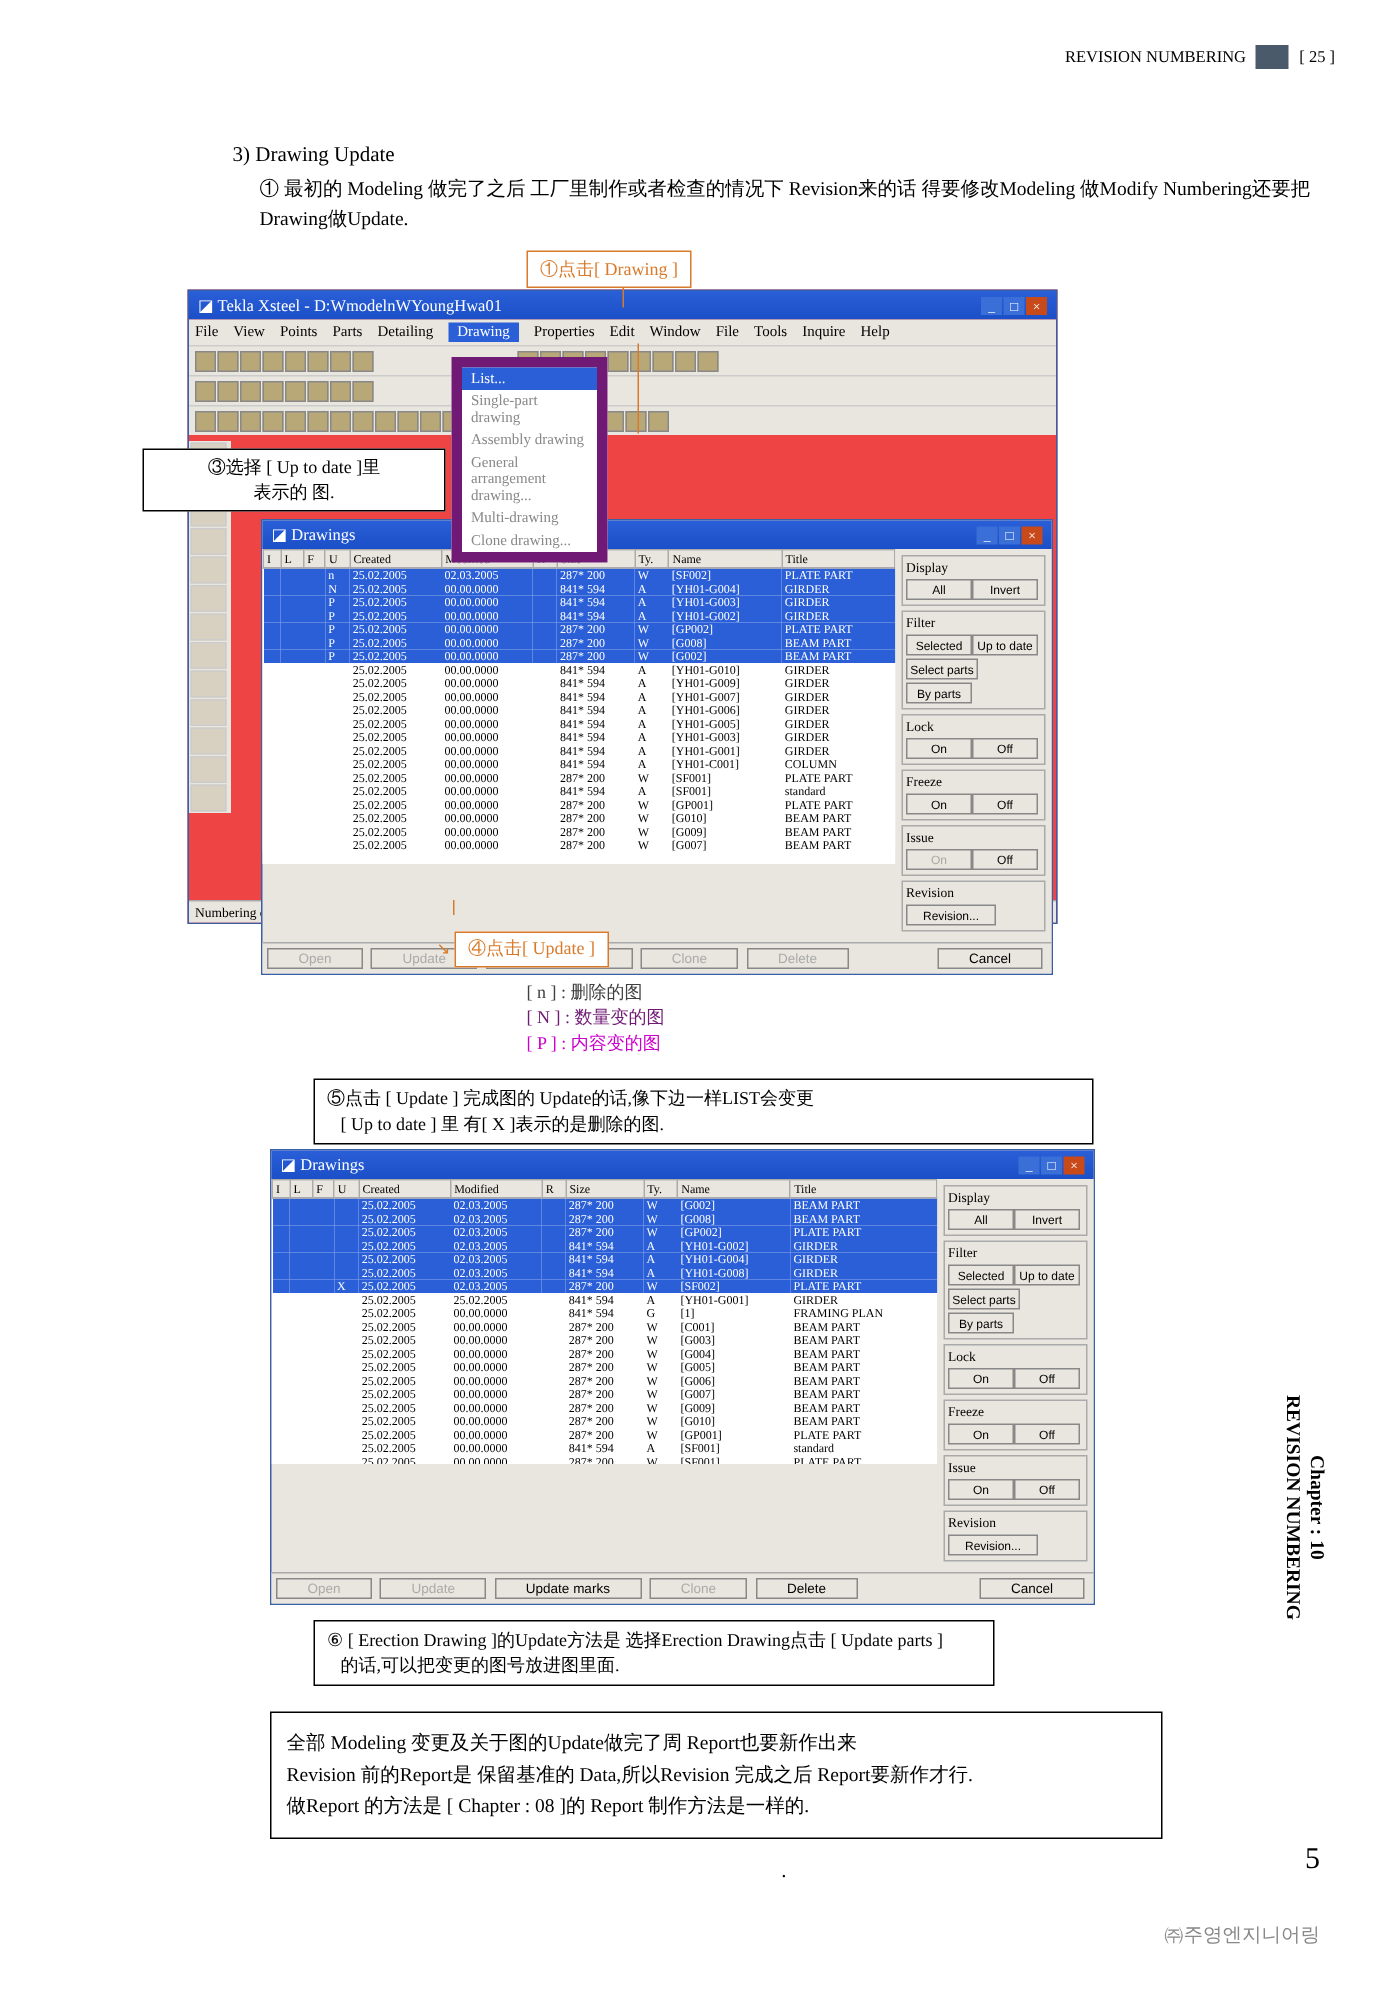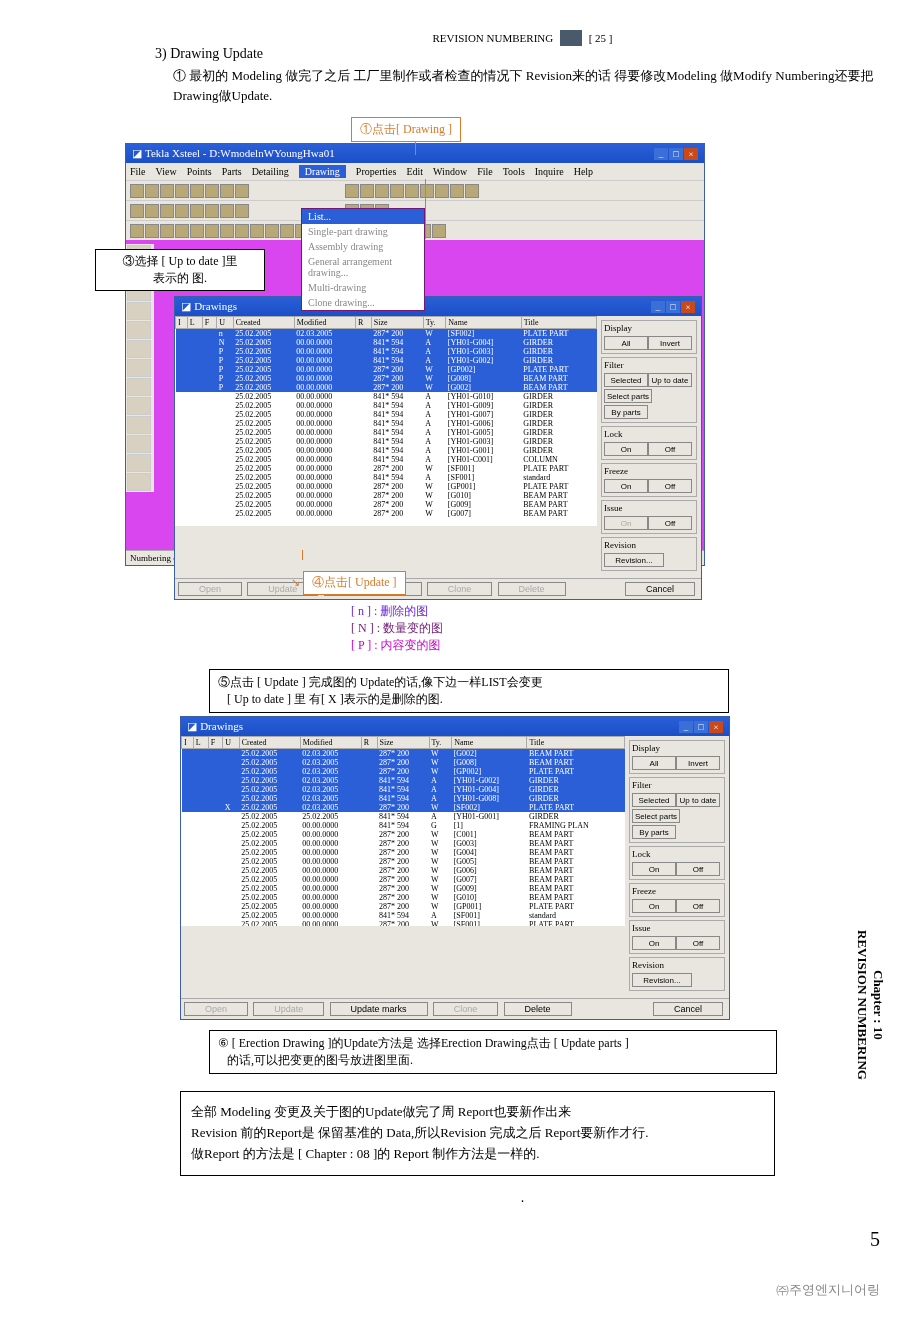--- a/index.html
+++ b/index.html
@@ -1,56 +1,56 @@
 <!DOCTYPE html>
 <html><head>
 <meta charset="utf-8">
 <style>
 *{margin:0;padding:0;box-sizing:border-box}
 body{font-family:"Times New Roman",serif;background:#fff;width:920px;position:relative;font-size:13px;color:#000}
 .page{padding:30px 30px 30px 155px;position:relative;min-height:1329px}
-.hdr{text-align:center;font-size:11px;}
+.hdr{text-align:right;font-size:11px;margin-bottom:50px}
 .hdr-text{display:inline-block;vertical-align:middle}
 .hdr-icon{display:inline-block;width:22px;height:16px;background:#4b5a6a;vertical-align:middle;margin:0 4px}
 .h3{font-size:14px;margin-bottom:4px}
 .body-text{font-size:13px;line-height:1.5;margin-left:18px;margin-bottom:14px}
 .fig-area{position:relative;margin-bottom:14px;margin-left:-50px}
 .callout{position:absolute;background:#fff;border:1px solid #000;padding:3px 8px;font-size:12px;text-align:center;z-index:10}
 .callout.orange{border-color:#d97a2a;color:#d97a2a}
 .line-v{position:absolute;border-left:1px solid #d97a2a;z-index:5}
-.app-win{position:relative;border:1px solid #3a5fa8;background:#d946ef;width:580px;margin-left:20px}
+.app-win{position:relative;border:1px solid #3a5fa8;background:#ef4444;width:580px;margin-left:20px}
 .titlebar{background:linear-gradient(#2a5fd8,#1a4fc8);color:#fff;font-size:11px;padding:3px 6px;display:flex;justify-content:space-between;align-items:center}
 .wbtns span{display:inline-block;width:14px;height:12px;background:#c84a1a;margin-left:1px;text-align:center;font-size:9px;line-height:12px;color:#fff}
 .wbtns span:first-child,.wbtns span:nth-child(2){background:#3a6fd8}
 .menubar{background:#e8e6de;font-size:10px;padding:3px 4px}
 .menubar span{margin-right:10px;cursor:default}
 .menubar .hl{background:#2a5fd8;color:#fff;padding:1px 6px}
 .toolbar{background:#e8e6de;padding:2px 4px;font-size:9px;line-height:14px;border-top:1px solid #ccc}
 .toolbar .ico{display:inline-block;width:14px;height:14px;background:#b8a878;border:1px solid #888;margin-right:1px;vertical-align:middle}
-.dropdown{position:absolute;left:175px;top:64px;background:#fff;border:1px solid #701a75;font-size:10px;width:124px;z-index:8}
+.dropdown{position:absolute;left:175px;top:44px;background:#fff;border:7px solid #701a75;font-size:10px;width:104px;z-index:8}
 .dropdown div{padding:2px 6px;color:#888}
 .dropdown .hl2{background:#2a5fd8;color:#fff}
 .side-toolbar{position:absolute;left:0;top:100px;width:28px;background:#e8e6de}
 .side-toolbar div{width:24px;height:18px;border:1px solid #ccc;margin:1px;background:#d8d0c0;font-size:8px;text-align:center}
 .subwin{position:absolute;border:1px solid #3a5fa8;background:#e8e6de}
 .tbl{font-size:8px;width:100%;border-collapse:collapse;background:#fff}
 .tbl th{background:#e8e6de;border:1px solid #aaa;padding:1px 2px;font-weight:normal;text-align:left}
 .tbl td{padding:0 2px;white-space:nowrap}
 .tbl tr.sel td{background:#2a5fd8;color:#fff}
 .panel-r{font-size:9px;padding:4px;width:104px;background:#e8e6de}
 .panel-r .grp{border:1px solid #aaa;padding:2px;margin-bottom:3px}
 .panel-r .lbl{font-size:9px;margin-bottom:2px}
 .panel-r button{font-size:8px;width:44px;height:14px;background:#e8e6de;border:1px solid #888;margin:1px 0}
 .btm-btns{background:#e8e6de;padding:3px;font-size:9px;border-top:1px solid #aaa}
 .btm-btns button{font-size:9px;padding:1px 20px;background:#e8e6de;border:1px solid #888;margin-right:3px}
 .btm-btns button:disabled{color:#aaa}
 .status{background:#e8e6de;font-size:9px;padding:2px 4px;border-top:1px solid #aaa;display:flex;justify-content:space-between}
 .orange-arrow{color:#d97a2a;font-size:11px;margin-left:46px;line-height:1.3}
 .legend{font-size:12px;margin-left:196px;line-height:1.4}
-.legend .red{color:#6d28d9}
+.legend .red{color:#404040}
 .legend .blue{color:#701a75}
 .legend .mag{color:#c0c}
 .note-box{border:1px solid #000;padding:4px 8px;font-size:12px;background:#fff;margin-bottom:3px;margin-left:54px}
 .info-box{border:1px solid #000;padding:10px;font-size:13px;line-height:1.6;margin-bottom:14px;margin-left:25px;width:595px}
 .side-chapter{position:absolute;right:34px;top:930px;writing-mode:vertical-rl;font-size:13px;font-weight:bold;text-align:center}
 .footer{position:absolute;bottom:30px;right:40px;text-align:right}
 .pg-num{font-size:20px}
 .company{font-size:13px;color:#888;margin-top:30px}
 .dot{text-align:center;font-size:14px}
 </style>
@@ -63,21 +63,21 @@
  <span class="hdr-icon"></span>
  <span class="hdr-text">[  25  ]</span>
 </div>
 
 <div class="h3"><span>3) </span><span>Drawing Update</span></div>
 <div class="body-text">① 最初的 Modeling 做完了之后 工厂里制作或者检查的情况下 Revision来的话 得要修改Modeling 做Modify Numbering还要把Drawing做Update.</div>
 
 <div class="fig-area" style="height:470px">
  <div class="callout orange" style="left:246px;top:-2px">①点击[ Drawing ]</div>
  <div class="line-v" style="left:310px;top:18px;height:18px"></div>
- <div class="callout" style="left:-10px;top:130px;width:170px"><span>③选择 [ Up to date ]里</span><br><span>表示的 图.</span></div>
+ <div class="callout" style="left:-10px;top:130px;width:202px"><span>③选择 [ Up to date ]里</span><br><span>表示的 图.</span></div>
  <div class="line-v" style="left:320px;top:60px;height:60px"></div>
 
  <div class="app-win" style="top:24px">
   <div class="titlebar">
    <span><span>◪</span> <span>Tekla Xsteel - D:WmodelnWYoungHwa01</span></span>
    <span class="wbtns"><span>_</span><span>□</span><span>×</span></span>
   </div>
   <div class="menubar"><span>File</span><span>View</span><span>Points</span><span>Parts</span><span>Detailing</span><span class="hl">Drawing</span><span>Properties</span><span>Edit</span><span>Window</span><span>File</span><span>Tools</span><span>Inquire</span><span>Help</span></div>
   <div class="toolbar"><span class="ico"></span><span class="ico"></span><span class="ico"></span><span class="ico"></span><span class="ico"></span><span class="ico"></span><span class="ico"></span><span class="ico"></span>&nbsp;&nbsp;&nbsp;&nbsp;&nbsp;&nbsp;&nbsp;&nbsp;&nbsp;&nbsp;&nbsp;&nbsp;&nbsp;&nbsp;&nbsp;&nbsp;&nbsp;&nbsp;&nbsp;&nbsp;&nbsp;&nbsp;&nbsp;&nbsp;&nbsp;&nbsp;&nbsp;&nbsp;&nbsp;&nbsp;&nbsp;&nbsp;&nbsp;&nbsp;&nbsp;&nbsp;&nbsp;&nbsp;&nbsp;&nbsp;&nbsp;&nbsp;<span class="ico"></span><span class="ico"></span><span class="ico"></span><span class="ico"></span><span class="ico"></span><span class="ico"></span><span class="ico"></span><span class="ico"></span><span class="ico"></span></div>
   <div class="toolbar"><span class="ico"></span><span class="ico"></span><span class="ico"></span><span class="ico"></span><span class="ico"></span><span class="ico"></span><span class="ico"></span><span class="ico"></span>&nbsp;&nbsp;&nbsp;&nbsp;&nbsp;&nbsp;&nbsp;&nbsp;&nbsp;&nbsp;&nbsp;&nbsp;&nbsp;&nbsp;&nbsp;&nbsp;&nbsp;&nbsp;&nbsp;&nbsp;&nbsp;&nbsp;&nbsp;&nbsp;&nbsp;&nbsp;&nbsp;&nbsp;&nbsp;&nbsp;&nbsp;&nbsp;&nbsp;&nbsp;&nbsp;&nbsp;&nbsp;&nbsp;&nbsp;&nbsp;&nbsp;&nbsp;<span class="ico"></span><span class="ico"></span><span class="ico"></span></div>
@@ -750,21 +750,21 @@
    <button disabled="">Open</button>
    <button disabled="">Update</button>
    <button>Update marks</button>
    <button disabled="">Clone</button>
    <button>Delete</button>
    <button style="float:right">Cancel</button>
   </div>
  </div>
 </div>
 
-<div class="note-box" style="width:568px;margin-top:-4px">
+<div class="note-box" style="width:454px;margin-top:-4px">
  <span>⑥ [ Erection Drawing ]的Update方法是 选择Erection Drawing点击 [ Update parts ]</span><br>
  &nbsp;&nbsp;&nbsp;<span>的话,可以把变更的图号放进图里面.</span>
 </div>
 <div style="height:14px"></div>
 
 <div class="info-box">
  <span>全部 Modeling 变更及关于图的Update做完了周 Report也要新作出来</span><br><span>Revision 前的Report是 保留基准的 Data,所以Revision 完成之后 Report要新作才行.</span><br><span>做Report 的方法是 [ Chapter : 08 ]的 Report 制作方法是一样的.</span>
 </div>
 
 <div class="dot">.</div>

